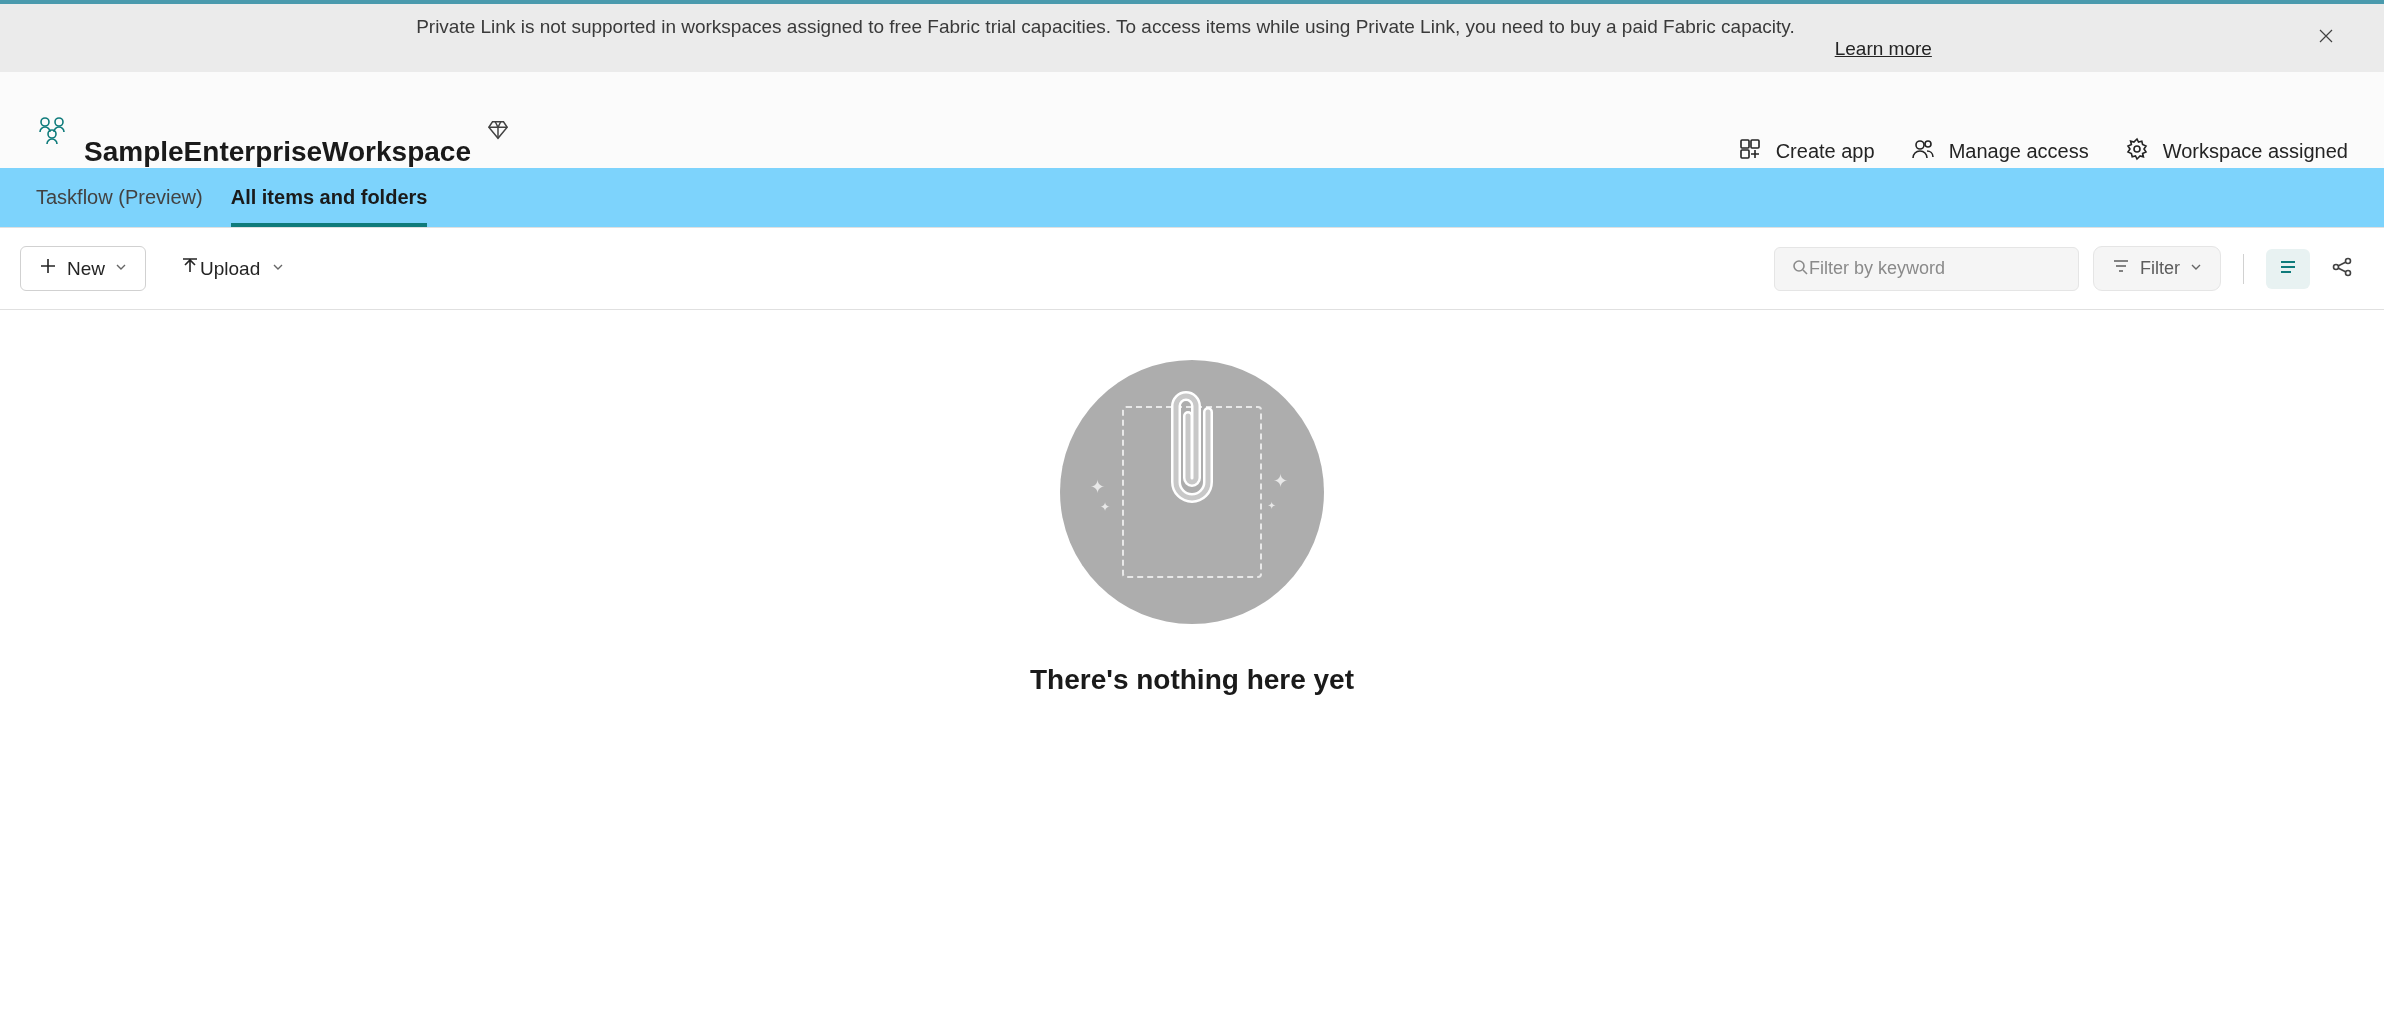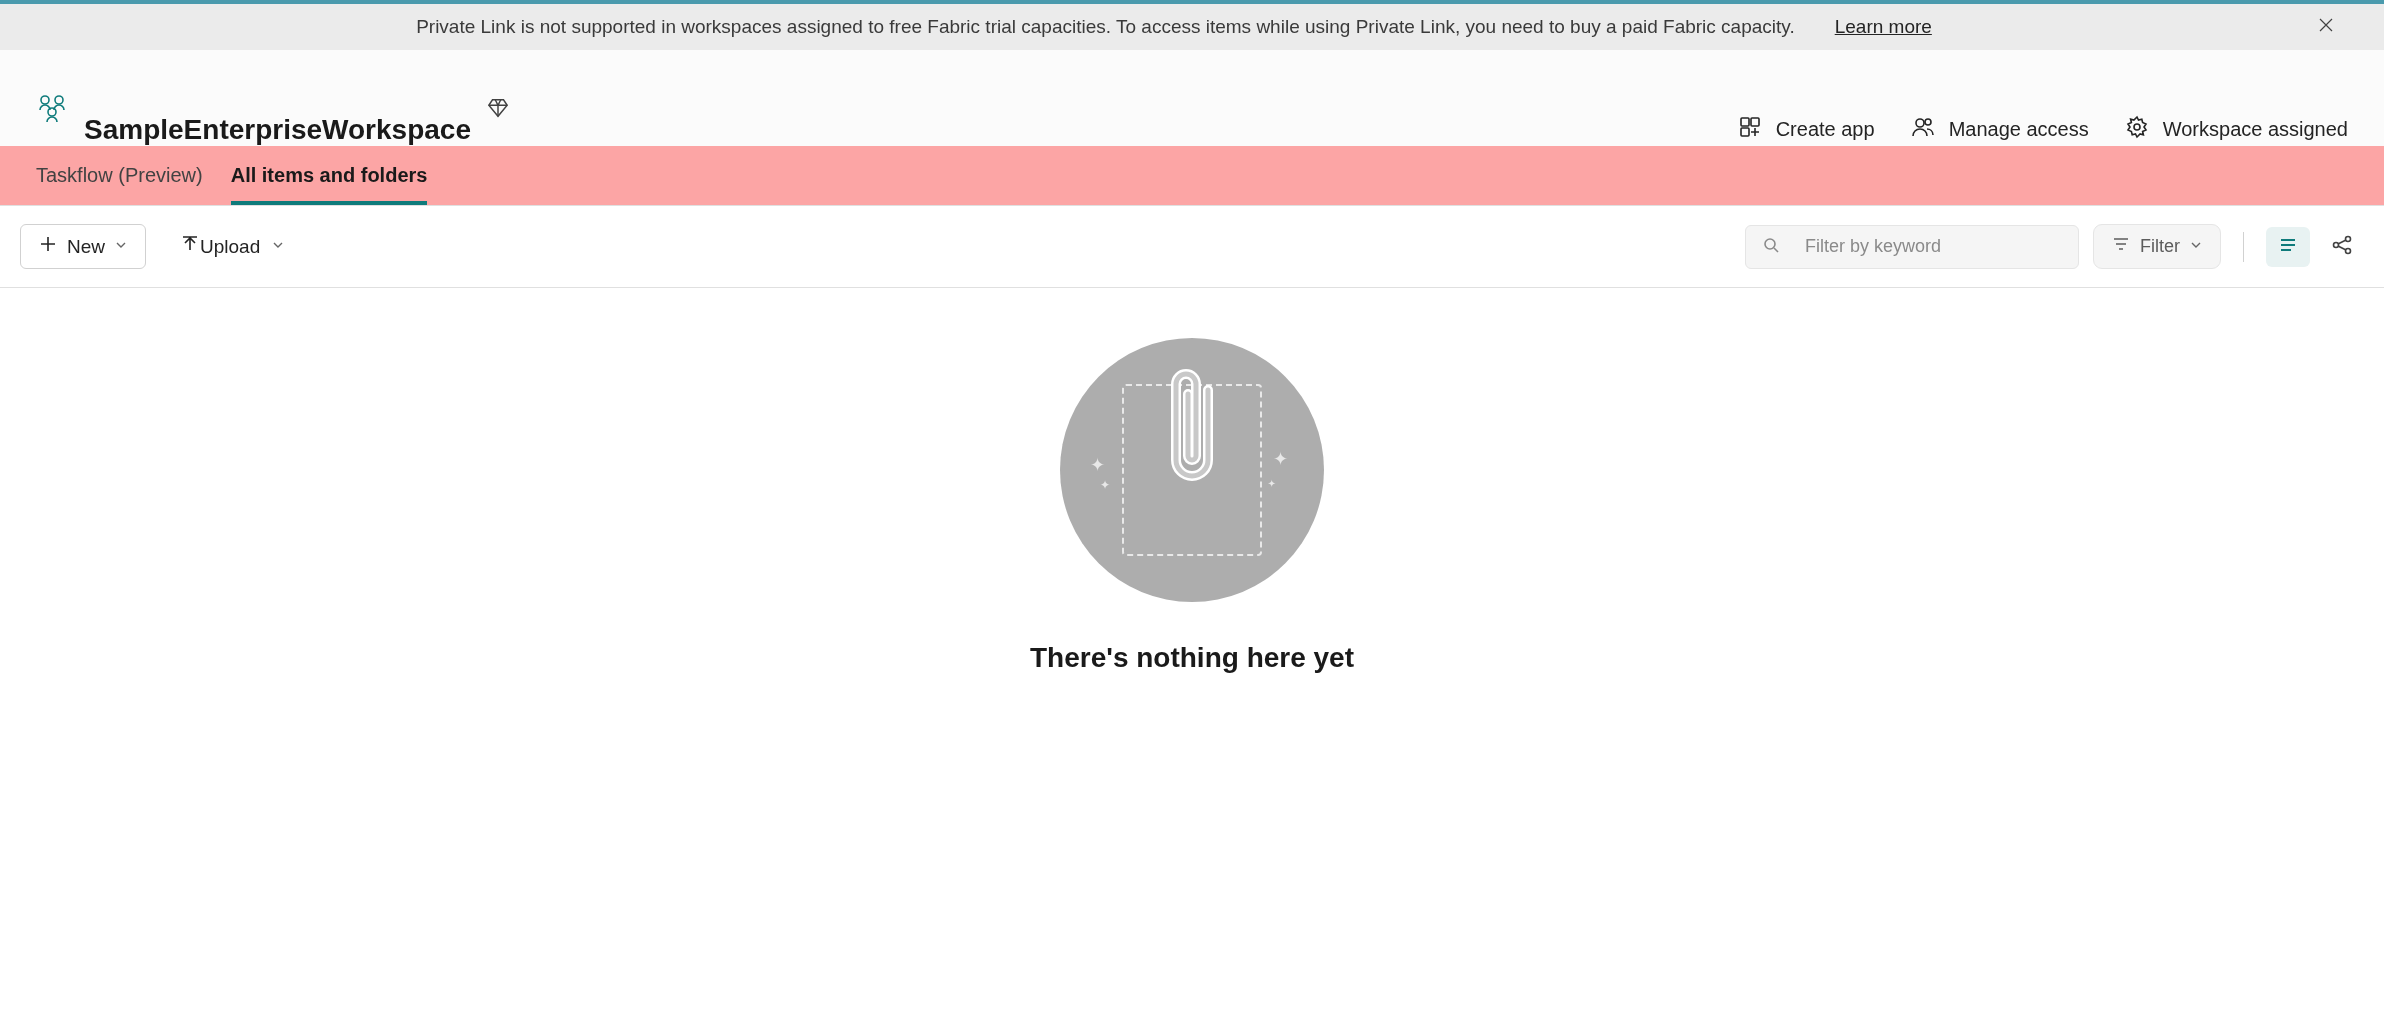--- a/index.html
+++ b/index.html
@@ -32,20 +32,21 @@
       flex: 1;
       justify-content: center;
     }
     .notification-text {
       color: #3a3a3a;
     }
     .learn-more {
       text-decoration: underline;
       color: #242424;
       cursor: pointer;
+      margin-top: 22px;
     }
     .close-notification {
       cursor: pointer;
       font-size: 18px;
       color: #424242;
       padding: 0 10px;
     }
     .workspace-header {
       padding: 24px 36px 0 36px;
       display: flex;
@@ -90,21 +91,21 @@
     }
     .header-action svg {
       width: 24px;
       height: 24px;
     }
     .tabs {
       display: flex;
       gap: 28px;
       padding: 18px 36px 0 36px;
       border-bottom: 1px solid #e0e0e0;
-      background: #fca5a5;
+      background: #7dd3fc;
     }
     .tab {
       font-size: 20px;
       padding-bottom: 14px;
       cursor: pointer;
       color: #424242;
       border-bottom: 4px solid transparent;
     }
     .tab.active {
       font-weight: 600;
@@ -145,26 +146,26 @@
       color: #242424;
     }
     .toolbar-right {
       display: flex;
       align-items: center;
       gap: 14px;
     }
     .filter-input {
       display: flex;
       align-items: center;
-      gap: 25px;
+      gap: 0;
       background: #f5f5f5;
       border: 1px solid #e5e5e5;
       border-radius: 6px;
       padding: 10px 16px;
-      width: 334px;
+      width: 305px;
     }
     .filter-input input {
       border: none;
       background: transparent;
       font-size: 18px;
       outline: none;
       flex: 1;
       color: #666;
     }
     .filter-input input::placeholder {

